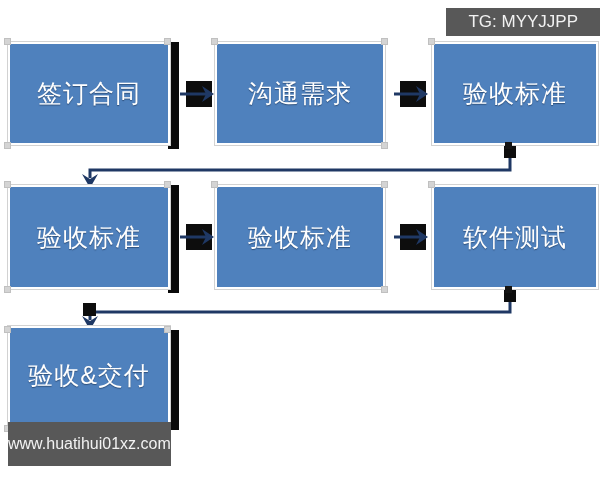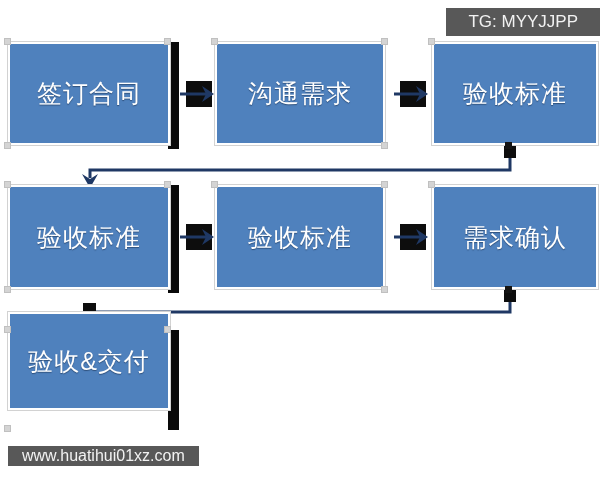--- a/index.html
+++ b/index.html
@@ -105,22 +105,22 @@
   #tg-badge {
     right: 0;
     top: 8px;
     height: 28px;
     padding: 0 22px;
     font-size: 17px;
   }
   #watermark {
     left: 8px;
     bottom: 14px;
-    height: 20px;
-    padding: 0 14px;
+    height: 44px;
+    padding: 0 0;
     font-size: 16px;
   }
 </style>
 </head>
 <body>
 
 <div id="canvas">
 
   <div class="shadow-slab" style="left:168px; top:42px; width:11px; height:107px;"></div>
 
@@ -195,37 +195,37 @@
 
   <div class="h-arrow" style="left:394px; top:224px; width:38px;">
     <span class="blk"></span>
     <svg width="38" height="26" viewBox="0 0 38 26">
       <path d="M0 13 L26 13" stroke="#1f3864" stroke-width="3" fill="none"></path>
       <path d="M22 5 L34 13 L22 21 L26 13 Z" fill="#1f3864"></path>
     </svg>
   </div>
 
   <div class="node" id="node-6" style="left:432px; top:185px; width:166px; height:104px;">
-    <span class="node-label">需求确认</span>
+    <span class="node-label">软件测试</span>
   </div>
   <div class="handle" style="left:428px; top:181px;"></div>
   <div class="handle dark" style="left:505px; top:286px;"></div>
 
   <div class="elbow" style="left:78px; top:290px; width:448px; height:44px;">
     <svg width="448" height="44" viewBox="0 0 448 44">
       <path d="M432 0 L432 22 L12 22 L12 30" stroke="#1f3864" stroke-width="3" fill="none"></path>
       <path d="M4 26 L12 40 L20 26 L12 31 Z" fill="#1f3864"></path>
       <rect x="426" y="0" width="12" height="12" fill="#0d0d0d"></rect>
       <rect x="5" y="13" width="13" height="13" fill="#0d0d0d"></rect>
     </svg>
   </div>
 
   <div class="shadow-slab" style="left:168px; top:330px; width:11px; height:100px;"></div>
 
-  <div class="node" id="node-7" style="left:8px; top:312px; width:162px; height:98px;text-align:center;">
+  <div class="node" id="node-7" style="left:8px; top:326px; width:162px; height:98px;text-align:center;">
     <span class="node-label">验收&amp;交付</span>
   </div>
   <div class="handle" style="left:4px; top:326px;"></div>
   <div class="handle" style="left:164px; top:326px;"></div>
   <div class="handle" style="left:4px; top:425px;"></div>
 
 </div>
 
 <div class="chip" id="tg-badge">
   <span>TG: MYYJJPP</span>

